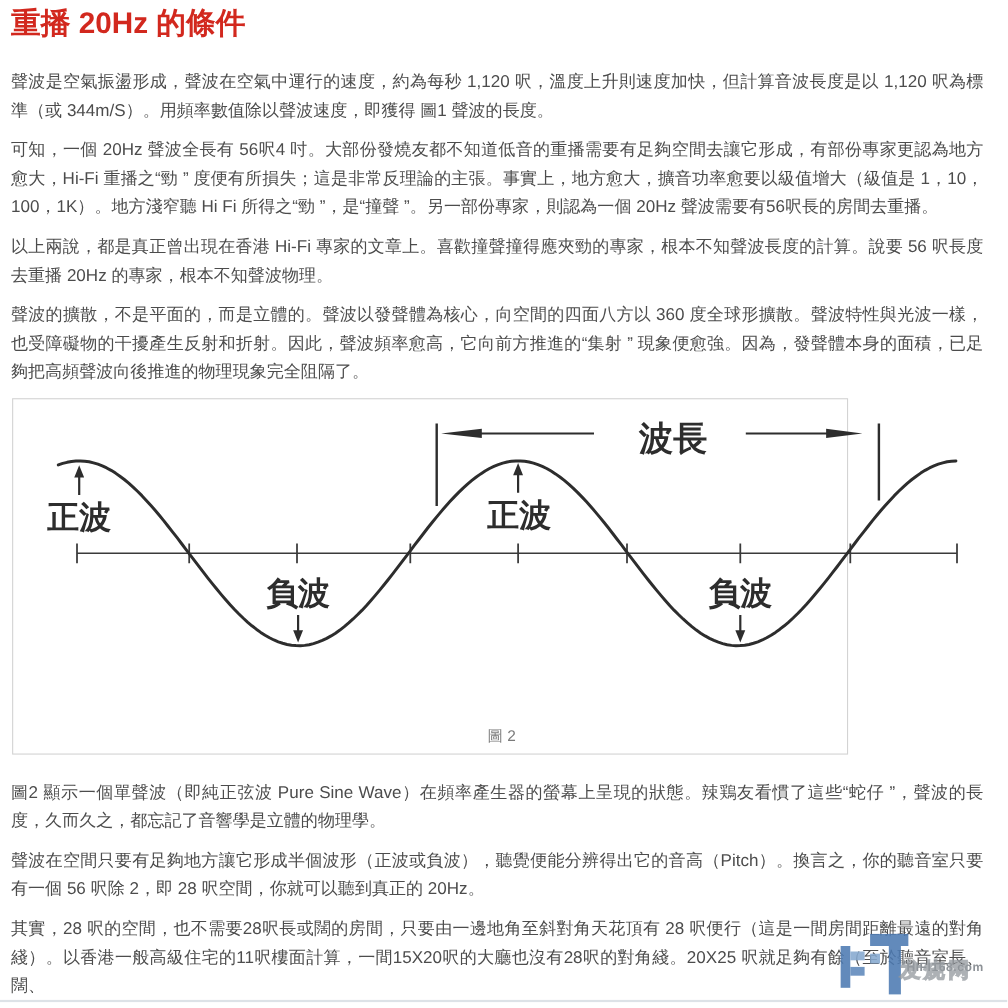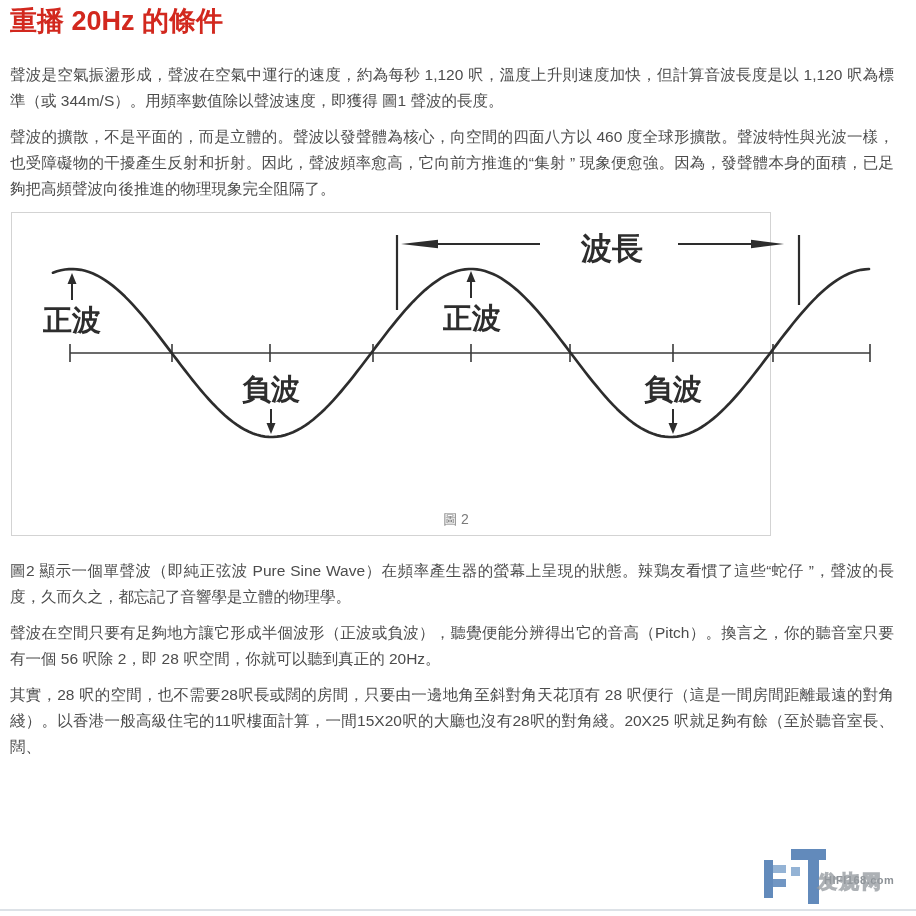--- a/index.html
+++ b/index.html
@@ -75,21 +75,23 @@
   }
 </style>
 </head>
 <body>
 
 <div class="page">
 
   <h1 class="article-title">重播 20Hz 的條件</h1>
 
   <p class="body-par">聲波是空氣振盪形成，聲波在空氣中運行的速度，約為每秒 1,120 呎，溫度上升則速度加快，但計算音波長度是以 1,120 呎為標準（或 344m/S）。用頻率數值除以聲波速度，即獲得 圖1 聲波的長度。</p>
-  <p class="body-par">聲波的擴散，不是平面的，而是立體的。聲波以發聲體為核心，向空間的四面八方以 460 度全球形擴散。聲波特性與光波一樣，也受障礙物的干擾產生反射和折射。因此，聲波頻率愈高，它向前方推進的“集射 ” 現象便愈強。因為，發聲體本身的面積，已足夠把高頻聲波向後推進的物理現象完全阻隔了。</p>
+  <p class="body-par">可知，一個 20Hz 聲波全長有 56呎4 吋。大部份發燒友都不知道低音的重播需要有足夠空間去讓它形成，有部份專家更認為地方愈大，Hi-Fi 重播之“勁 ” 度便有所損失；這是非常反理論的主張。事實上，地方愈大，擴音功率愈要以級值增大（級值是 1，10，100，1K）。地方淺窄聽 Hi Fi 所得之“勁 ”，是“撞聲 ”。另一部份專家，則認為一個 20Hz 聲波需要有56呎長的房間去重播。</p>
+  <p class="body-par">以上兩說，都是真正曾出現在香港 Hi-Fi 專家的文章上。喜歡撞聲撞得應夾勁的專家，根本不知聲波長度的計算。說要 56 呎長度去重播 20Hz 的專家，根本不知聲波物理。</p>
+  <p class="body-par">聲波的擴散，不是平面的，而是立體的。聲波以發聲體為核心，向空間的四面八方以 360 度全球形擴散。聲波特性與光波一樣，也受障礙物的干擾產生反射和折射。因此，聲波頻率愈高，它向前方推進的“集射 ” 現象便愈強。因為，發聲體本身的面積，已足夠把高頻聲波向後推進的物理現象完全阻隔了。</p>
 
   <div class="figure-box">
     <svg width="890" height="322" viewBox="0 0 890 322">
 
       <line x1="58" y1="140" x2="858" y2="140" stroke="#3a3a3a" stroke-width="1.4"></line>
 
       <g stroke="#3a3a3a" stroke-width="1.6">
         <line x1="58" y1="131" x2="58" y2="149"></line>
         <line x1="160" y1="131" x2="160" y2="149"></line>
         <line x1="258" y1="131" x2="258" y2="149"></line>

